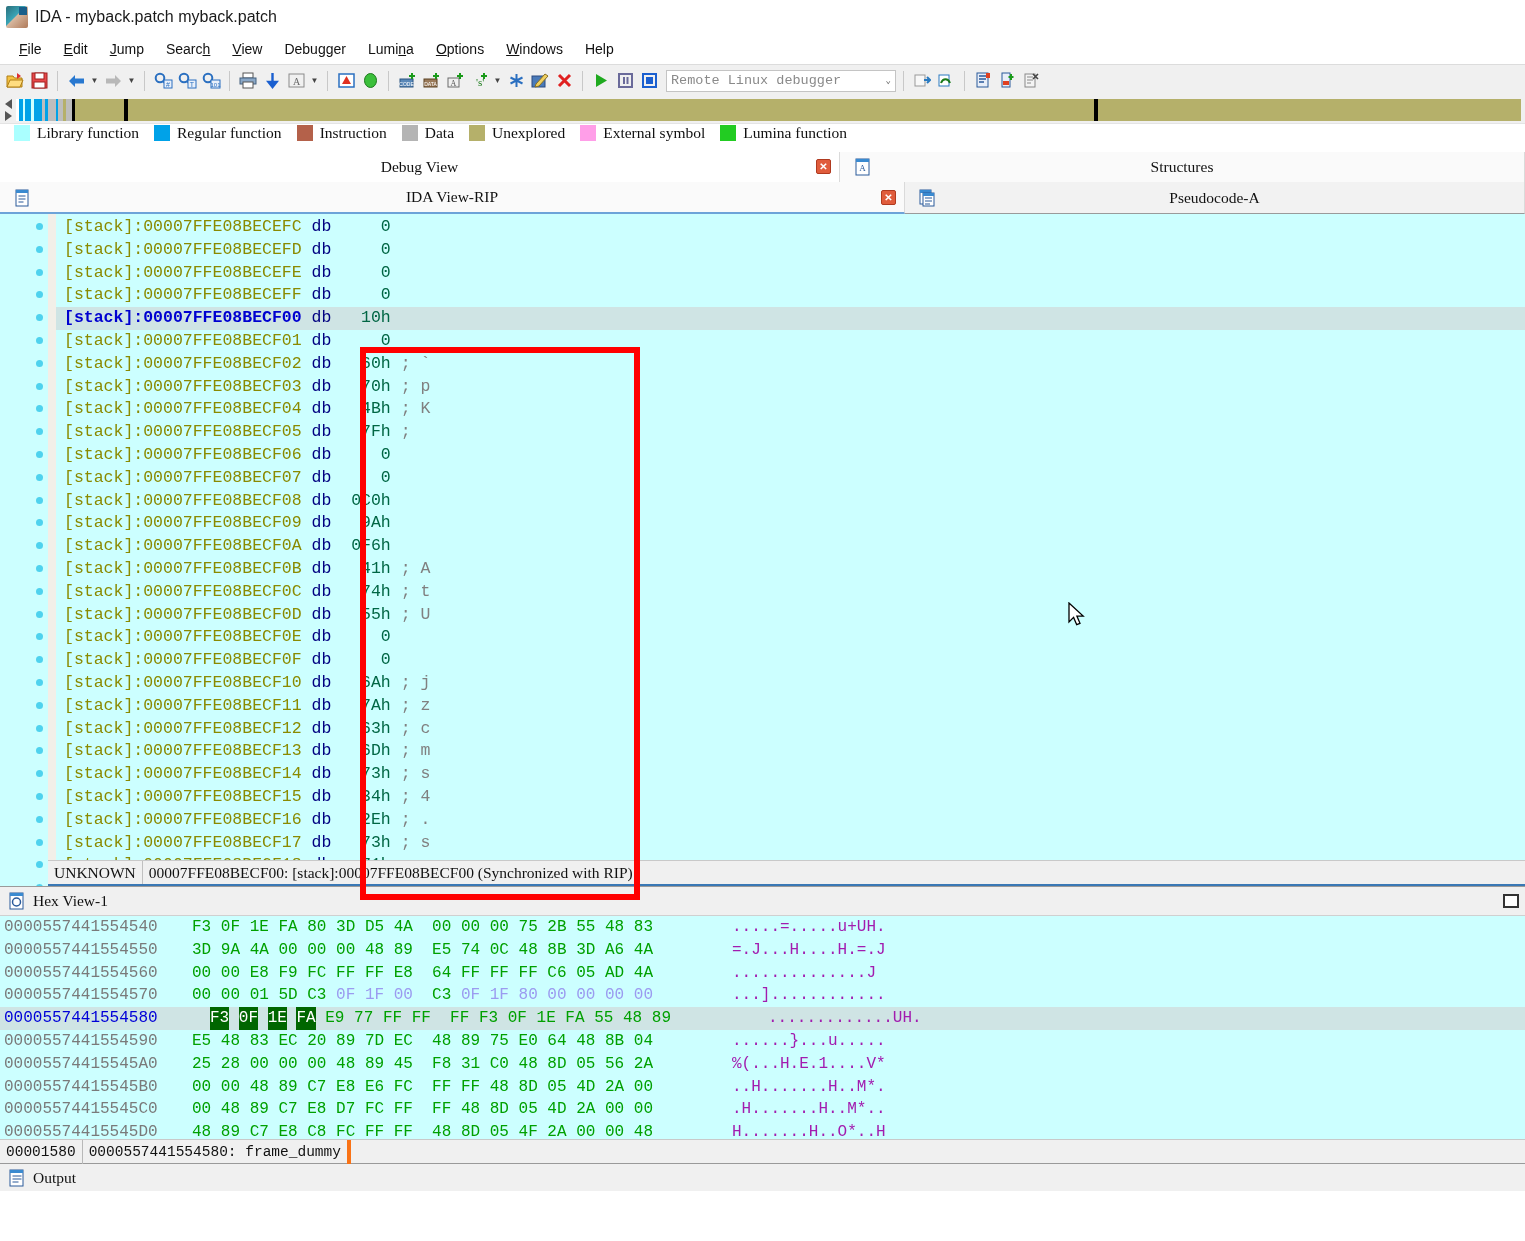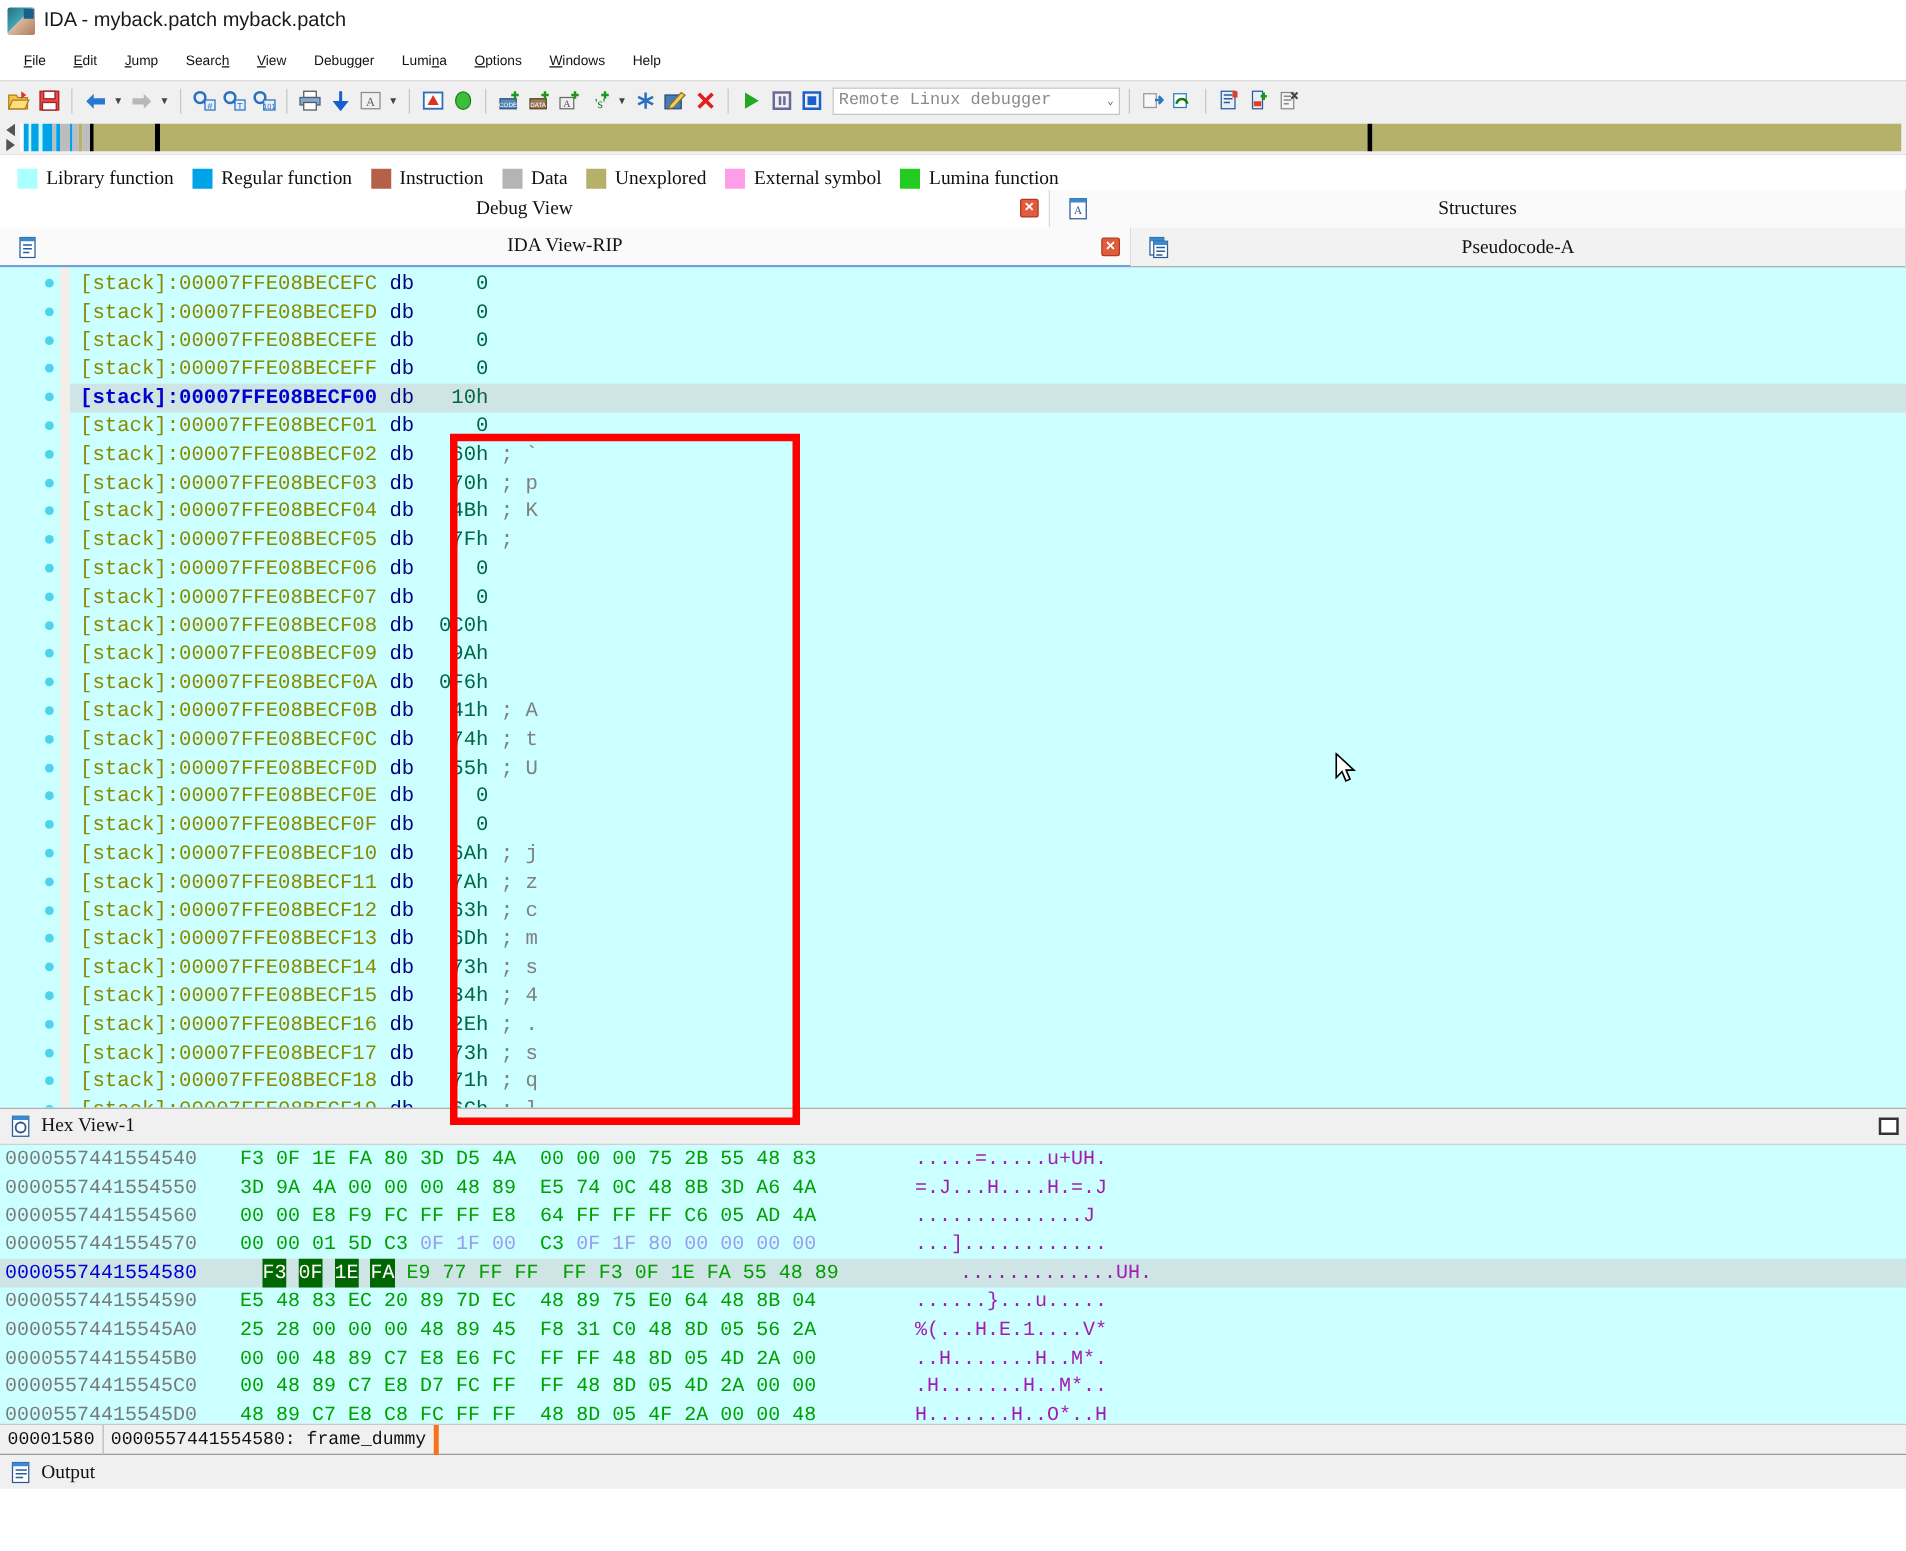--- a/index.html
+++ b/index.html
@@ -27,21 +27,21 @@
     background:#1a5f8a;
   }
   #titlebar .title-text { font-size: 16px; color: #1a1a1a; }
 
   
   #menubar {
     height: 30px; background: #ffffff;
     display: flex; align-items: center; padding-left: 8px; gap: 0px;
   }
   #menubar .menu-item {
-    font-size: 11px; color: #111; padding: 2px 11px; cursor: default;
+    font-size: 14px; color: #111; padding: 2px 11px; cursor: default;
     white-space: nowrap;
   }
   #menubar .menu-item .u { text-decoration: underline; }
 
   
   #toolbar {
     height: 32px; background: #f0f0f0;
     border-top: 1px solid #dcdcdc;
     display: flex; align-items: center; padding: 0 4px; gap: 2px;
   }
@@ -76,21 +76,21 @@
   .nav-tri.l { border-top:5px solid transparent;border-bottom:5px solid transparent;border-right:7px solid #555; }
   .nav-tri.r { border-top:5px solid transparent;border-bottom:5px solid transparent;border-left:7px solid #555; }
   #navband {
     flex: 1; height: 22px; display: flex; margin-right: 4px;
     border: 0;
   }
   .nav-seg { height: 100%; }
 
   
   #legend {
-    height: 28px; background: #ffffff; display: flex; align-items: flex-end;
+    height: 28px; background: #ffffff; display: flex; align-items: flex-start;
     padding-left: 14px; gap: 4px;
     font-family: "Liberation Serif", serif; font-size: 15.5px; color: #101010;
   }
   .lg-item { display: flex; align-items: center; gap: 7px; margin-right: 11px; }
   .lg-sw { width: 16px; height: 16px; }
 
   
   #tabrow1 { height: 30px; display: flex; background: #ffffff; }
   .tab-outer {
     height: 30px; display: flex; align-items: center; justify-content: center;
@@ -555,20 +555,24 @@
       <div class="gut-dot" style="top: 533.4px;"></div>
       <div class="gut-dot" style="top: 556.2px;"></div>
       <div class="gut-dot" style="top: 579px;"></div>
       <div class="gut-dot" style="top: 601.8px;"></div>
       <div class="gut-dot" style="top: 624.6px;"></div>
       <div class="gut-dot" style="top: 647.4px;"></div>
       <div class="gut-dot" style="top: 670.2px;"></div>
     </div>
   <div id="disasm-gutter2"></div>
   <div id="disasm-lines" style="top: 2px;"><div class="dl" style="height: 22.8px;"><span class="d-seg">[stack]:00007FFE08BECEFC</span> <span class="d-kw">db</span><span class="d-val">     0</span></div><div class="dl" style="height: 22.8px;"><span class="d-seg">[stack]:00007FFE08BECEFD</span> <span class="d-kw">db</span><span class="d-val">     0</span></div><div class="dl" style="height: 22.8px;"><span class="d-seg">[stack]:00007FFE08BECEFE</span> <span class="d-kw">db</span><span class="d-val">     0</span></div><div class="dl" style="height: 22.8px;"><span class="d-seg">[stack]:00007FFE08BECEFF</span> <span class="d-kw">db</span><span class="d-val">     0</span></div><div class="dl sel" style="height: 22.8px;"><span class="d-seg hl">[stack]:00007FFE08BECF00</span> <span class="d-kw">db</span><span class="d-val">   10h</span></div><div class="dl" style="height: 22.8px;"><span class="d-seg">[stack]:00007FFE08BECF01</span> <span class="d-kw">db</span><span class="d-val">     0</span></div><div class="dl" style="height: 22.8px;"><span class="d-seg">[stack]:00007FFE08BECF02</span> <span class="d-kw">db</span><span class="d-val">   60h</span> <span class="d-cmt">; `</span></div><div class="dl" style="height: 22.8px;"><span class="d-seg">[stack]:00007FFE08BECF03</span> <span class="d-kw">db</span><span class="d-val">   70h</span> <span class="d-cmt">; p</span></div><div class="dl" style="height: 22.8px;"><span class="d-seg">[stack]:00007FFE08BECF04</span> <span class="d-kw">db</span><span class="d-val">   4Bh</span> <span class="d-cmt">; K</span></div><div class="dl" style="height: 22.8px;"><span class="d-seg">[stack]:00007FFE08BECF05</span> <span class="d-kw">db</span><span class="d-val">   7Fh</span> <span class="d-cmt">; </span></div><div class="dl" style="height: 22.8px;"><span class="d-seg">[stack]:00007FFE08BECF06</span> <span class="d-kw">db</span><span class="d-val">     0</span></div><div class="dl" style="height: 22.8px;"><span class="d-seg">[stack]:00007FFE08BECF07</span> <span class="d-kw">db</span><span class="d-val">     0</span></div><div class="dl" style="height: 22.8px;"><span class="d-seg">[stack]:00007FFE08BECF08</span> <span class="d-kw">db</span><span class="d-val">  0C0h</span></div><div class="dl" style="height: 22.8px;"><span class="d-seg">[stack]:00007FFE08BECF09</span> <span class="d-kw">db</span><span class="d-val">   9Ah</span></div><div class="dl" style="height: 22.8px;"><span class="d-seg">[stack]:00007FFE08BECF0A</span> <span class="d-kw">db</span><span class="d-val">  0F6h</span></div><div class="dl" style="height: 22.8px;"><span class="d-seg">[stack]:00007FFE08BECF0B</span> <span class="d-kw">db</span><span class="d-val">   41h</span> <span class="d-cmt">; A</span></div><div class="dl" style="height: 22.8px;"><span class="d-seg">[stack]:00007FFE08BECF0C</span> <span class="d-kw">db</span><span class="d-val">   74h</span> <span class="d-cmt">; t</span></div><div class="dl" style="height: 22.8px;"><span class="d-seg">[stack]:00007FFE08BECF0D</span> <span class="d-kw">db</span><span class="d-val">   55h</span> <span class="d-cmt">; U</span></div><div class="dl" style="height: 22.8px;"><span class="d-seg">[stack]:00007FFE08BECF0E</span> <span class="d-kw">db</span><span class="d-val">     0</span></div><div class="dl" style="height: 22.8px;"><span class="d-seg">[stack]:00007FFE08BECF0F</span> <span class="d-kw">db</span><span class="d-val">     0</span></div><div class="dl" style="height: 22.8px;"><span class="d-seg">[stack]:00007FFE08BECF10</span> <span class="d-kw">db</span><span class="d-val">   6Ah</span> <span class="d-cmt">; j</span></div><div class="dl" style="height: 22.8px;"><span class="d-seg">[stack]:00007FFE08BECF11</span> <span class="d-kw">db</span><span class="d-val">   7Ah</span> <span class="d-cmt">; z</span></div><div class="dl" style="height: 22.8px;"><span class="d-seg">[stack]:00007FFE08BECF12</span> <span class="d-kw">db</span><span class="d-val">   63h</span> <span class="d-cmt">; c</span></div><div class="dl" style="height: 22.8px;"><span class="d-seg">[stack]:00007FFE08BECF13</span> <span class="d-kw">db</span><span class="d-val">   6Dh</span> <span class="d-cmt">; m</span></div><div class="dl" style="height: 22.8px;"><span class="d-seg">[stack]:00007FFE08BECF14</span> <span class="d-kw">db</span><span class="d-val">   73h</span> <span class="d-cmt">; s</span></div><div class="dl" style="height: 22.8px;"><span class="d-seg">[stack]:00007FFE08BECF15</span> <span class="d-kw">db</span><span class="d-val">   34h</span> <span class="d-cmt">; 4</span></div><div class="dl" style="height: 22.8px;"><span class="d-seg">[stack]:00007FFE08BECF16</span> <span class="d-kw">db</span><span class="d-val">   2Eh</span> <span class="d-cmt">; .</span></div><div class="dl" style="height: 22.8px;"><span class="d-seg">[stack]:00007FFE08BECF17</span> <span class="d-kw">db</span><span class="d-val">   73h</span> <span class="d-cmt">; s</span></div><div class="dl" style="height: 22.8px;"><span class="d-seg">[stack]:00007FFE08BECF18</span> <span class="d-kw">db</span><span class="d-val">   71h</span> <span class="d-cmt">; q</span></div><div class="dl" style="height: 22.8px;"><span class="d-seg">[stack]:00007FFE08BECF19</span> <span class="d-kw">db</span><span class="d-val">   6Ch</span> <span class="d-cmt">; l</span></div></div>
+  <div id="disasm-status">
+      <div class="cell">UNKNOWN</div>
+      <div class="cell last">00007FFE08BECF00: [stack]:00007FFE08BECF00 (Synchronized with RIP)</div>
+    </div>
 </div>
 
 <div id="hexheader">
   <div class="lhs">
     <span class="mini-ico">
       <svg width="17" height="18" viewBox="0 0 17 18">
           <rect x="2" y="1" width="13" height="16" fill="#ffffff" stroke="#2a5a9a"></rect>
           <rect x="2" y="1" width="13" height="3" fill="#3a8ad0"></rect>
           <circle cx="8.5" cy="10" r="4" fill="none" stroke="#2a5a9a" stroke-width="1.5"></circle>
         </svg>

